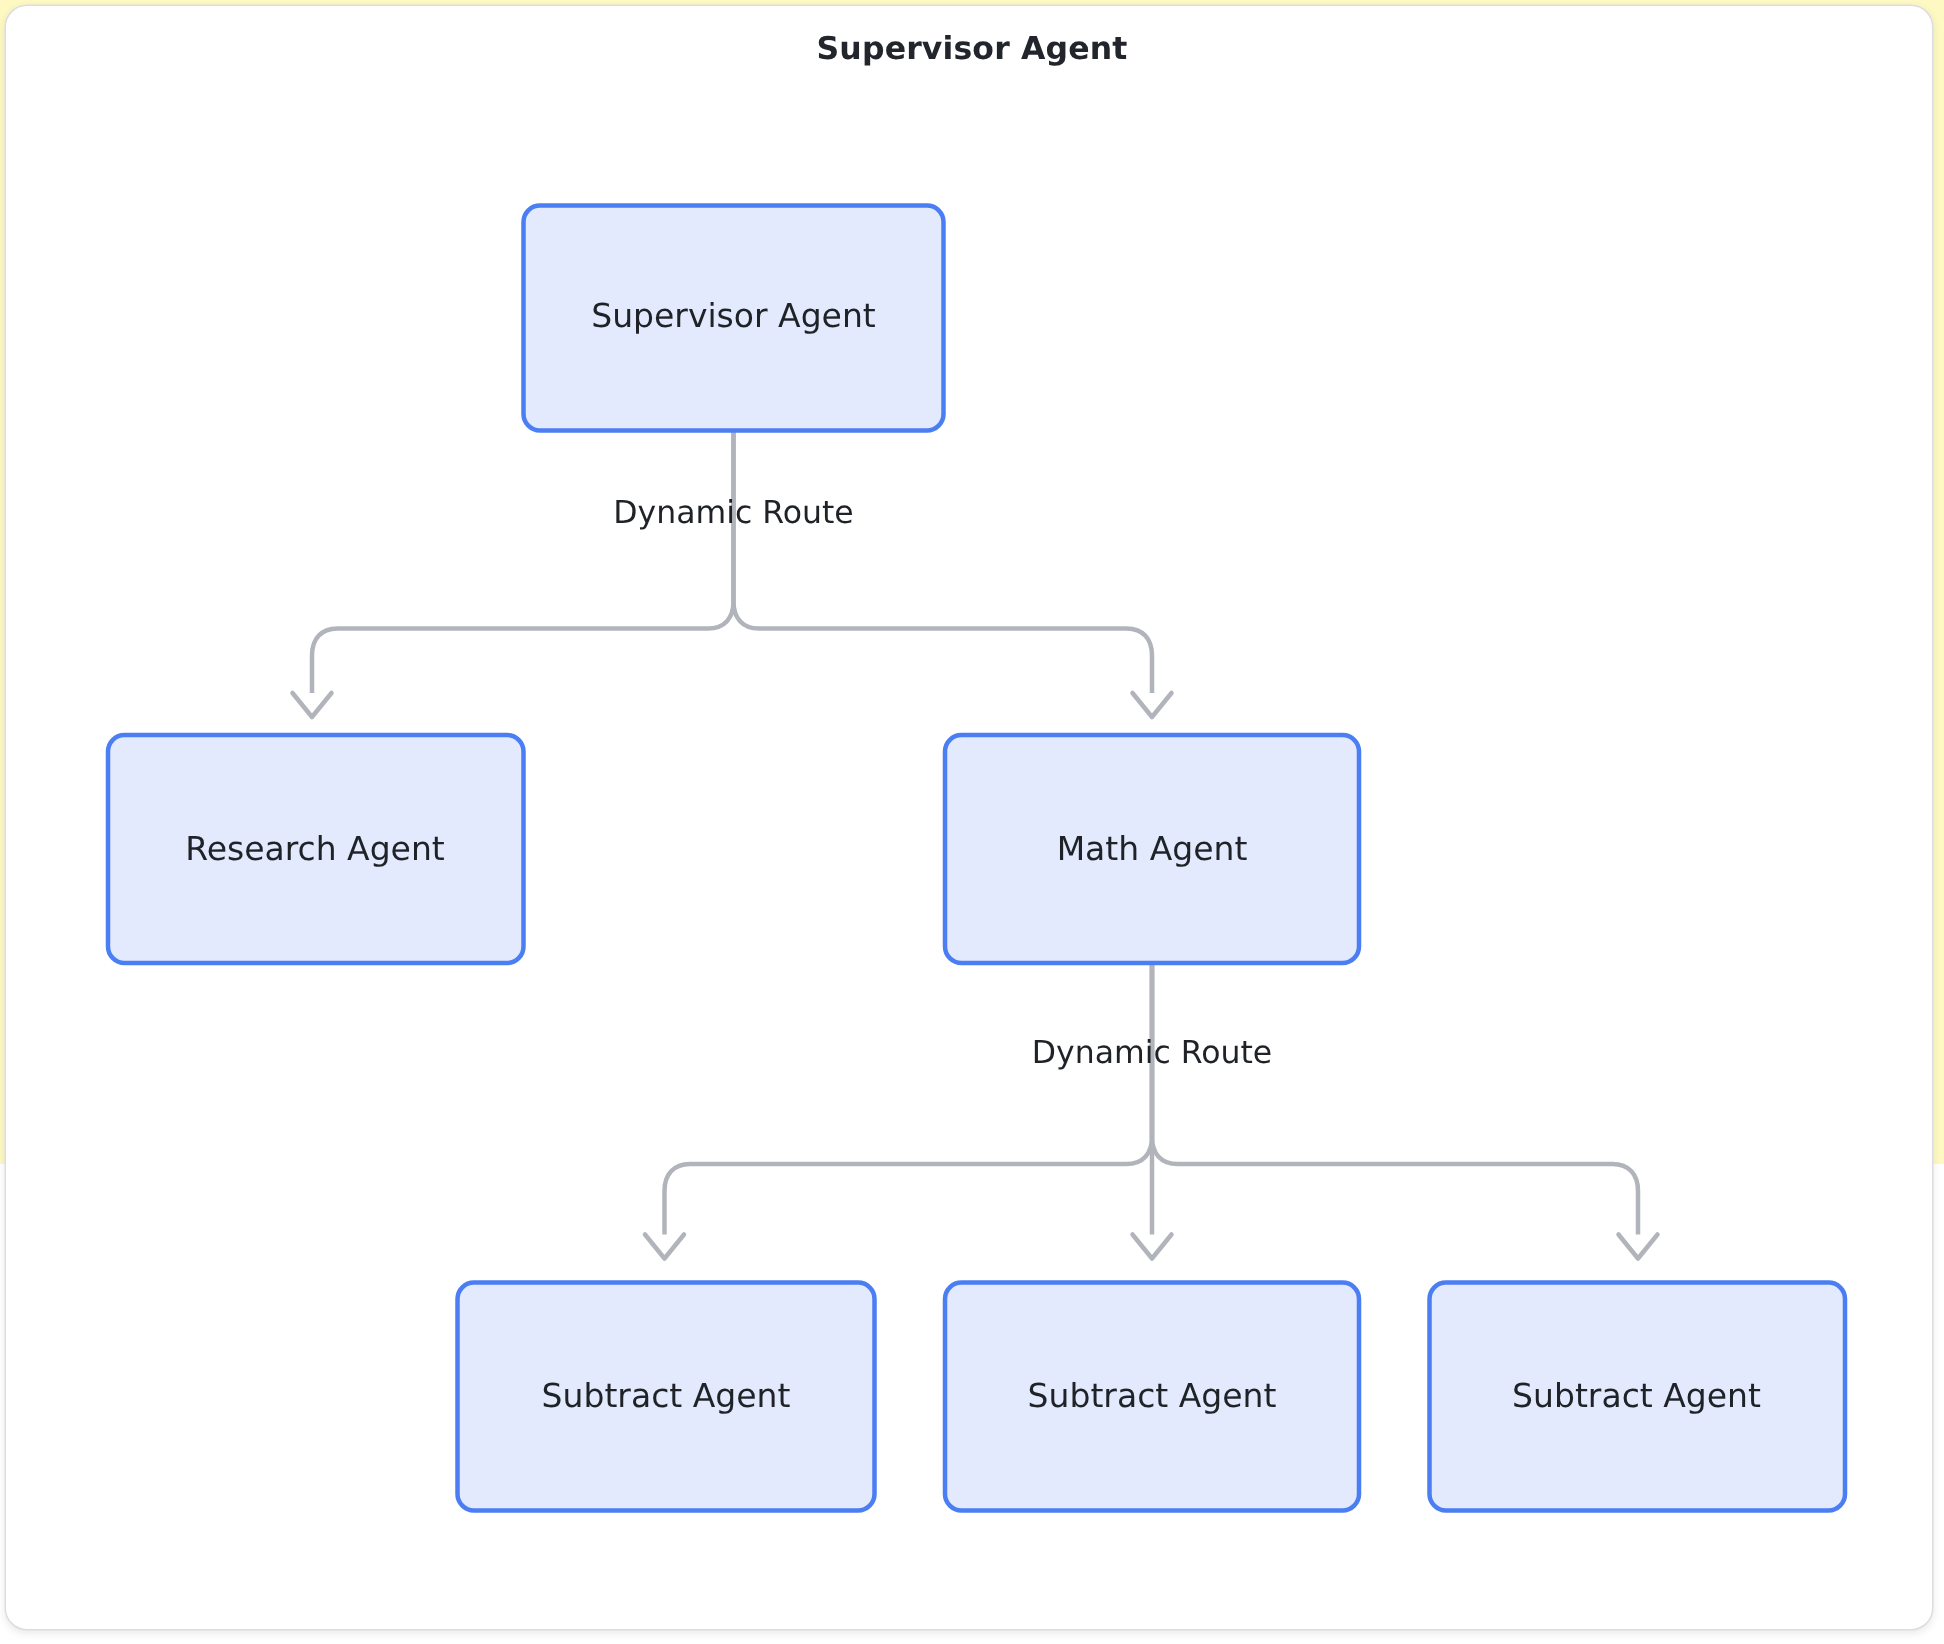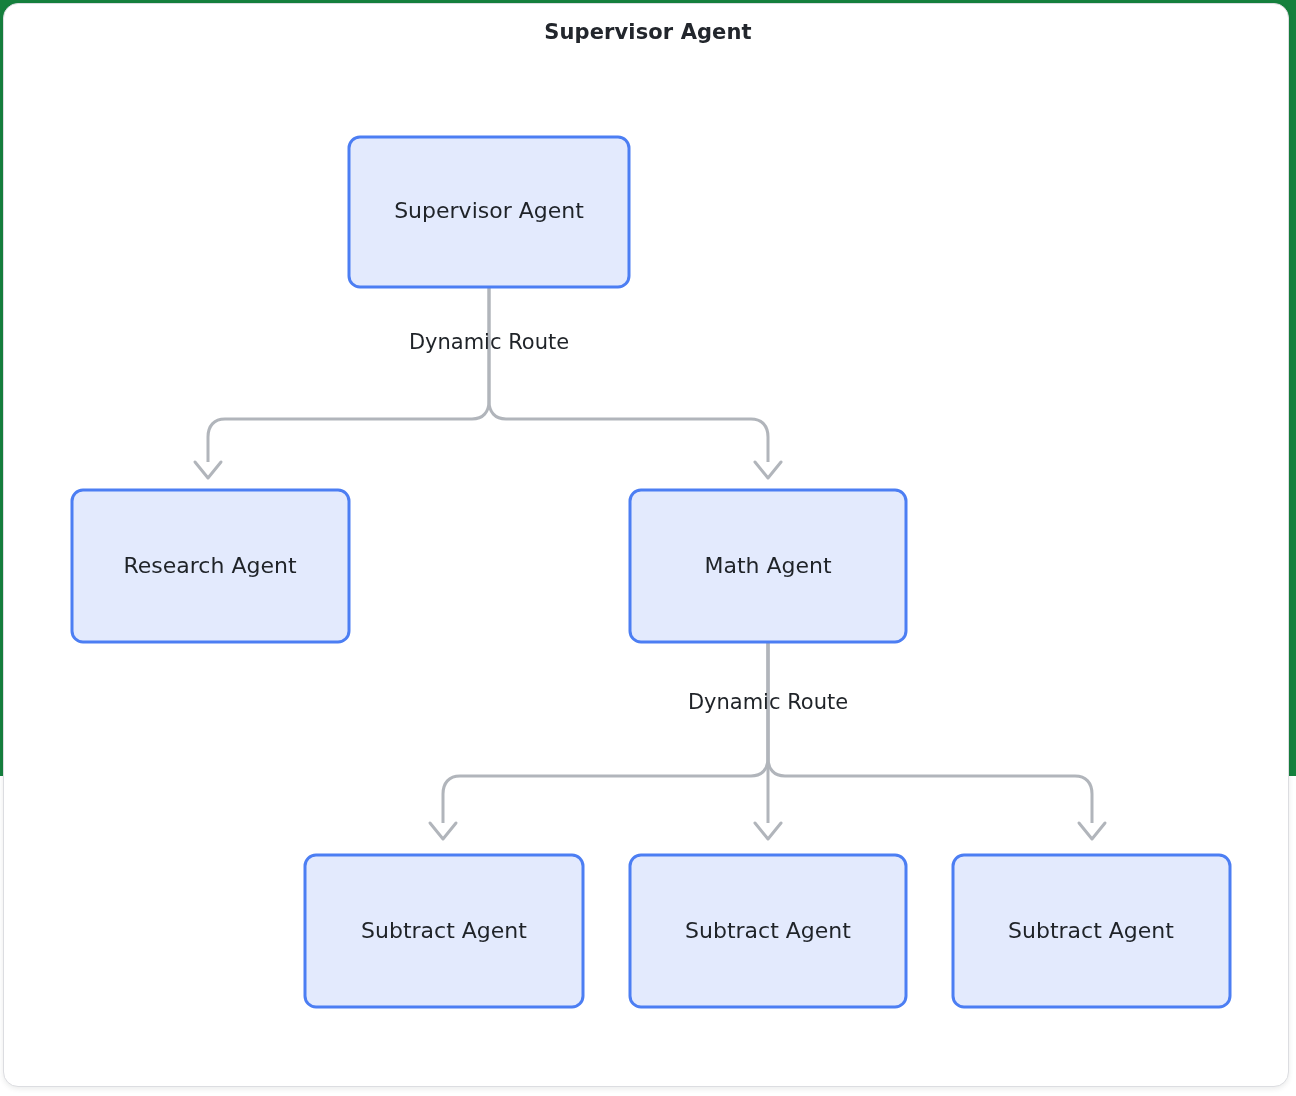--- a/index.html
+++ b/index.html
@@ -11,21 +11,21 @@
     height: 1096px;
     overflow: hidden;
   }
   body {
     font-family: "DejaVu Sans", "Liberation Sans", sans-serif;
   }
   #diagram-root {
     position: relative;
     width: 1296px;
     height: 776px;
-    background: #15803d;
+    background: #fef9c3;
   }
   .panel {
     position: absolute;
     left: 3px;
     top: 3px;
     width: 1286px;
     height: 1084px;
     box-sizing: border-box;
     background: #ffffff;
     border: 1.5px solid #dcdde1;

